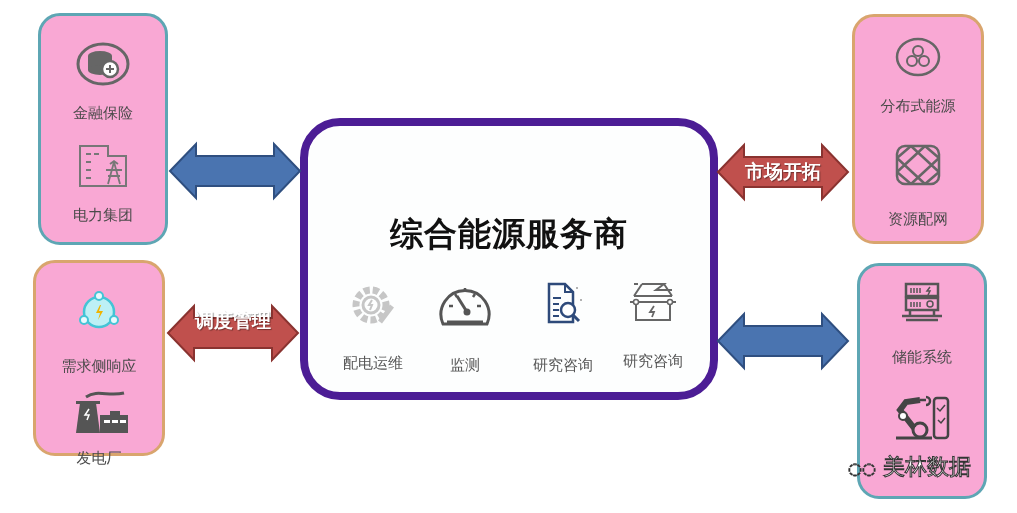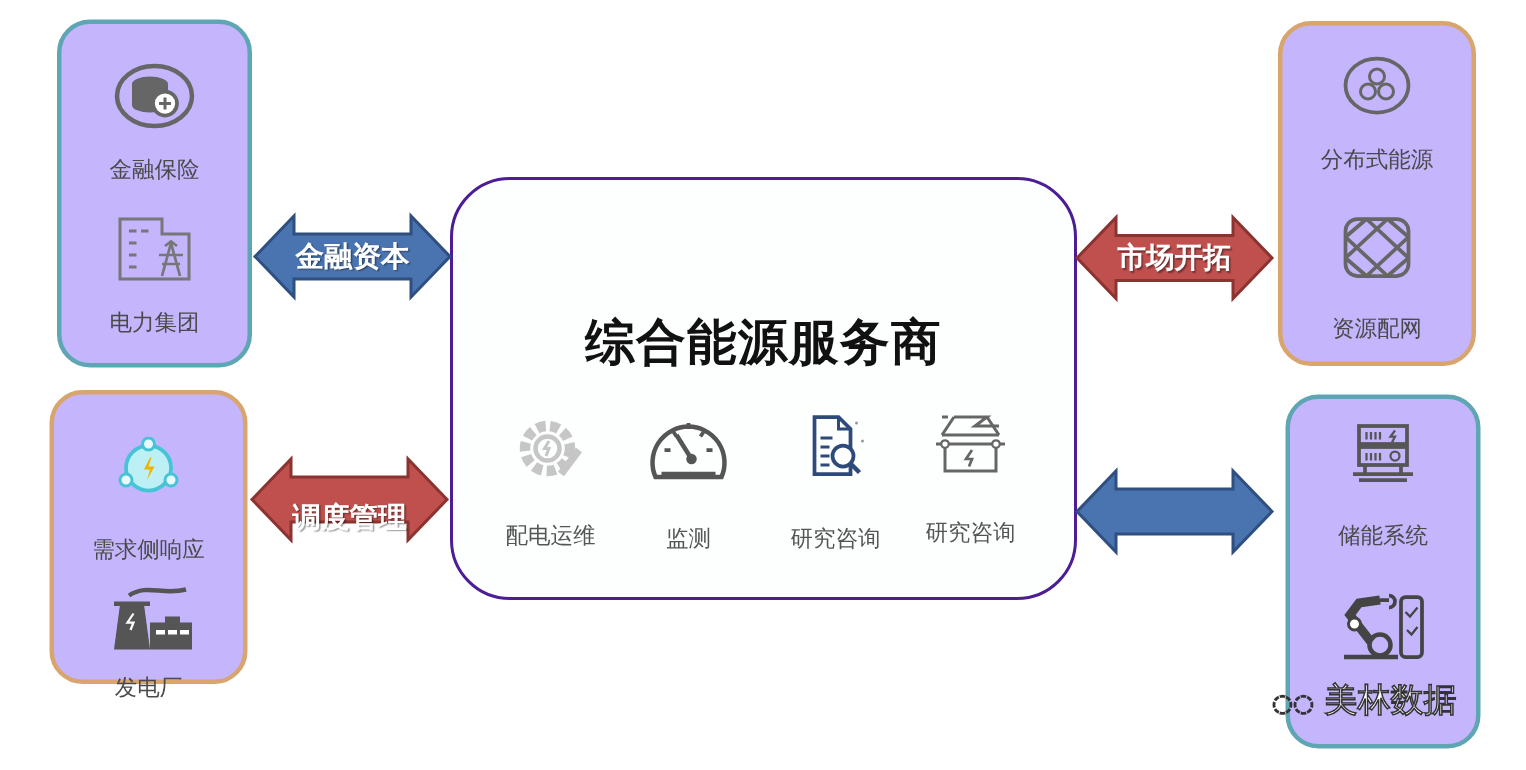--- a/index.html
+++ b/index.html
@@ -1,29 +1,29 @@
 <!DOCTYPE html>
 <html><head>
 <meta charset="utf-8">
 <style>
   html, body { margin:0; padding:0; }
   body {
     width:1017px; height:513px; background:#ffffff; position:relative; overflow:hidden;
     font-family:"DejaVu Sans","Liberation Sans",sans-serif;
   }
   .box {
-    position:absolute; background:#c4b5fd; border-radius:22px; box-sizing:border-box;
+    position:absolute; background:#f9a8d4; border-radius:22px; box-sizing:border-box;
   }
   .box.teal { border:3px solid #5ea6b4; }
   .box.tan  { border:3px solid #d9a56e;padding-left:12px; }
   .label { position:absolute; left:0; right:0; text-align:center; font-size:15px; color:#4a4a4a; }
   .icon { position:absolute; left:50%; transform:translateX(-50%); }
   .center {
     position:absolute; left:300px; top:118px; width:418px; height:282px;
-    border:2px solid #4c1d95; border-radius:40px; box-sizing:border-box; background:#fdfefe;
+    border:8px solid #4c1d95; border-radius:40px; box-sizing:border-box; background:#fdfefe;
   }
   .center-title {
     position:absolute; left:0; right:0; top:86px; text-align:center;
     font-size:33px; font-weight:bold; color:#111; letter-spacing:1px;
   }
   .svc { position:absolute; top:148px; width:90px; text-align:center; }
   .svc .svc-label { position:absolute; top:80px; left:0; right:0; font-size:15px; color:#555; text-align:center; }
   .arrow { position:absolute; }
   .arrow-text {
     position:absolute; left:0; right:0; text-align:center; color:#fff; font-weight:bold; font-size:19px;
@@ -161,28 +161,27 @@
       <path d="M28 28l-4 6h4l-2 5" stroke="#666" stroke-width="1.8" fill="none"></path>
     </svg>
     <div class="svc-label" style="top:78px;">研究咨询</div>
   </div>
 </div>
 
 <div class="arrow" style="left:168px;top:140px;width:134px;height:62px;">
   <svg width="134" height="62" viewBox="0 0 134 62" style="position:absolute;left:0;top:0;">
     <path d="M2 31L28 4V16H106V4L132 31L106 58V46H28V58Z" fill="#4a74b0" stroke="#2f4f80" stroke-width="2"></path>
   </svg>
-  <div class="arrow-text" style="top:18px;">金融资本</div>
 </div>
 
 <div class="arrow" style="left:166px;top:302px;width:134px;height:62px;">
   <svg width="134" height="62" viewBox="0 0 134 62" style="position:absolute;left:0;top:0;">
     <path d="M2 31L28 4V16H106V4L132 31L106 58V46H28V58Z" fill="#c0504d" stroke="#8a3330" stroke-width="2"></path>
   </svg>
-  <div class="arrow-text" style="top:30px;">调度管理</div>
+  <div class="arrow-text" style="top:6px;">调度管理</div>
 </div>
 
 <div class="arrow" style="left:716px;top:141px;width:134px;height:62px;">
   <svg width="134" height="62" viewBox="0 0 134 62" style="position:absolute;left:0;top:0;">
     <path d="M2 31L28 4V16H106V4L132 31L106 58V46H28V58Z" fill="#c0504d" stroke="#8a3330" stroke-width="2"></path>
   </svg>
   <div class="arrow-text" style="top:18px;">市场开拓</div>
 </div>
 
 <div class="arrow" style="left:716px;top:310px;width:134px;height:62px;">

